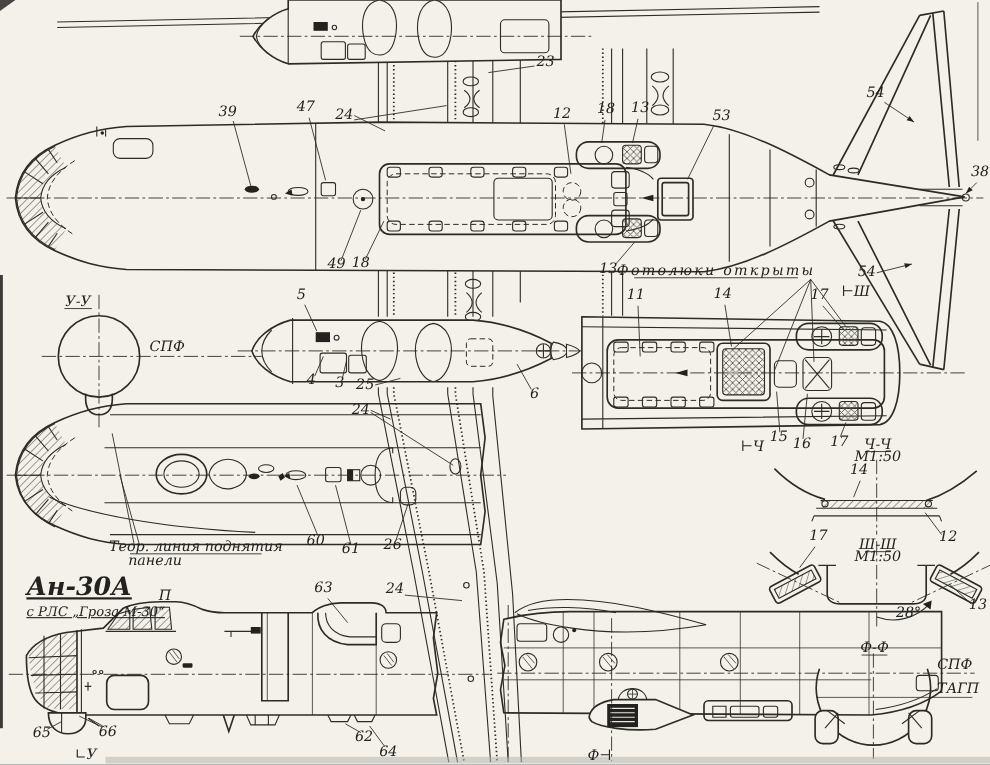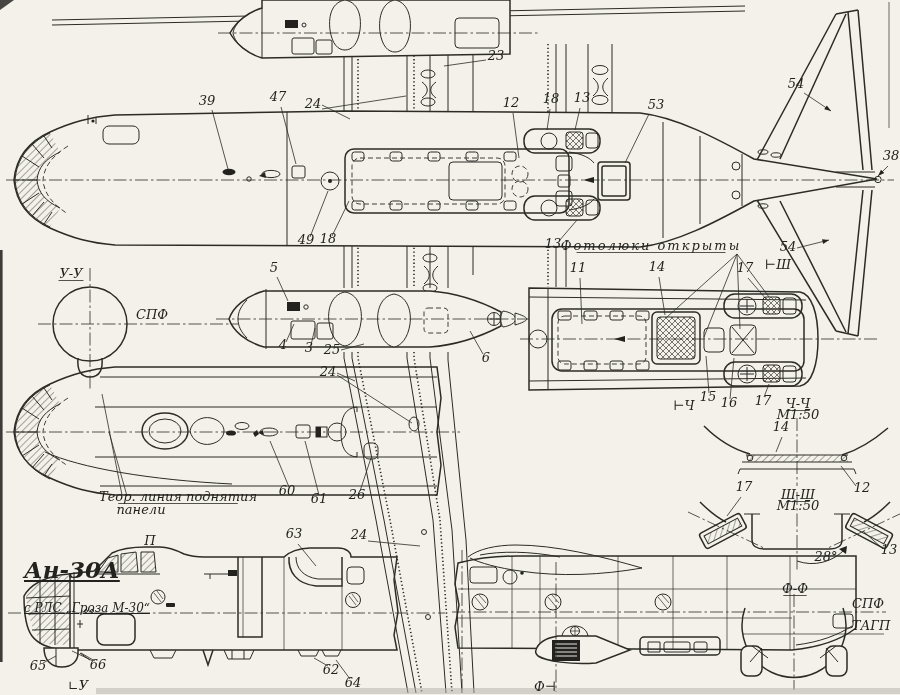--- a/index.html
+++ b/index.html
@@ -13,23 +13,23 @@
   .cl{fill:none;stroke:#2c2b26;stroke-width:.8;stroke-dasharray:13 3 2.5 3;}
   .dash{fill:none;stroke:#2c2b26;stroke-width:.9;stroke-dasharray:5 3;}
   .dd{fill:none;stroke:#2c2b26;stroke-width:1.6;stroke-dasharray:1.3 2.4;}
   .xh{fill:url(#xh);stroke:#2c2b26;stroke-width:1;}
   .hatch{fill:url(#ht);stroke:none;}
   .f {fill:#f3f1ea;}
   
   .ldr{stroke:#2c2b26;stroke-width:.8;fill:none;}
   .ah{fill:#23221e;stroke:none;}
   .ann{font-family:"DejaVu Serif",serif;font-style:italic;fill:#23221e;text-anchor:middle;font-size:13px;}
-  .titleblock{position:absolute;left:24px;top:556px;color:#23221e;}
+  .titleblock{position:absolute;left:24px;top:520px;color:#23221e;}
   .t1{font-family:"DejaVu Serif",serif;font-style:italic;font-weight:600;font-size:23px;text-decoration:underline;}
-  .t2{font-family:"DejaVu Serif",serif;font-style:italic;font-size:12px;text-decoration:underline;margin-top:18px;}
+  .t2{font-family:"DejaVu Serif",serif;font-style:italic;font-size:12px;text-decoration:underline;margin-top:2px;}
 </style>
 </head>
 <body>
 
 <div class="sheet">
 
 <svg id="linework" width="900" height="695" viewBox="0 0 900 695">
   <defs>
     <pattern id="ht" width="5" height="5" patternUnits="userSpaceOnUse" patternTransform="rotate(45)">
       <line x1="0" y1="0" x2="0" y2="5" stroke="#50504a" stroke-width="1"></line>

